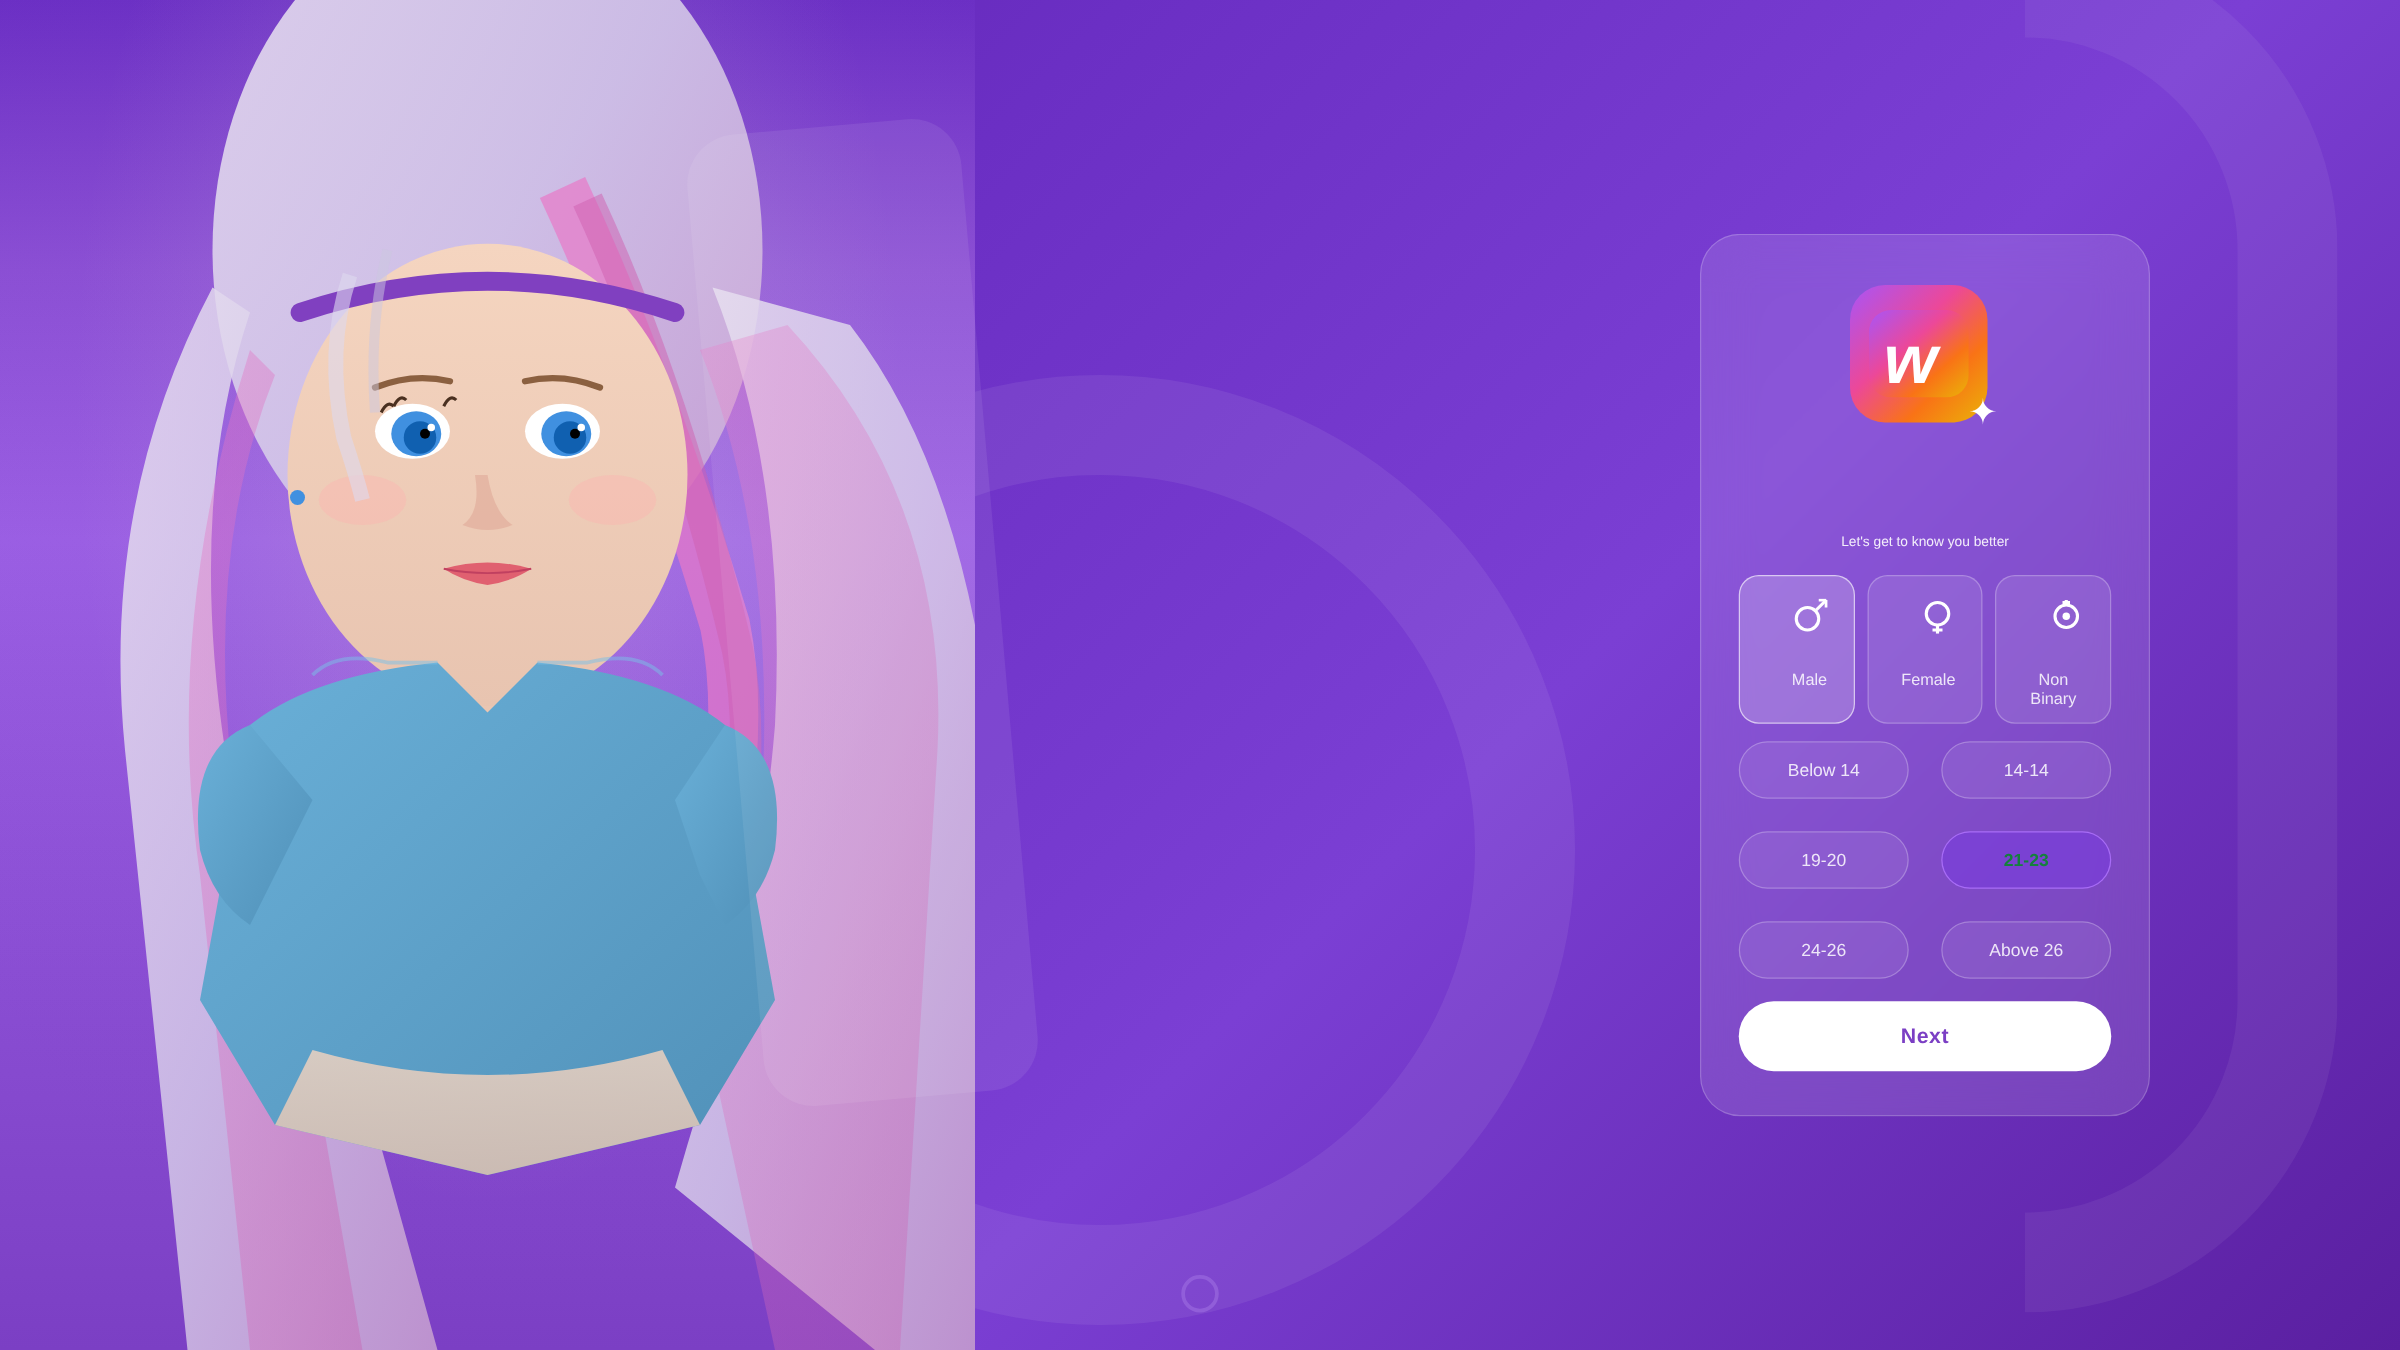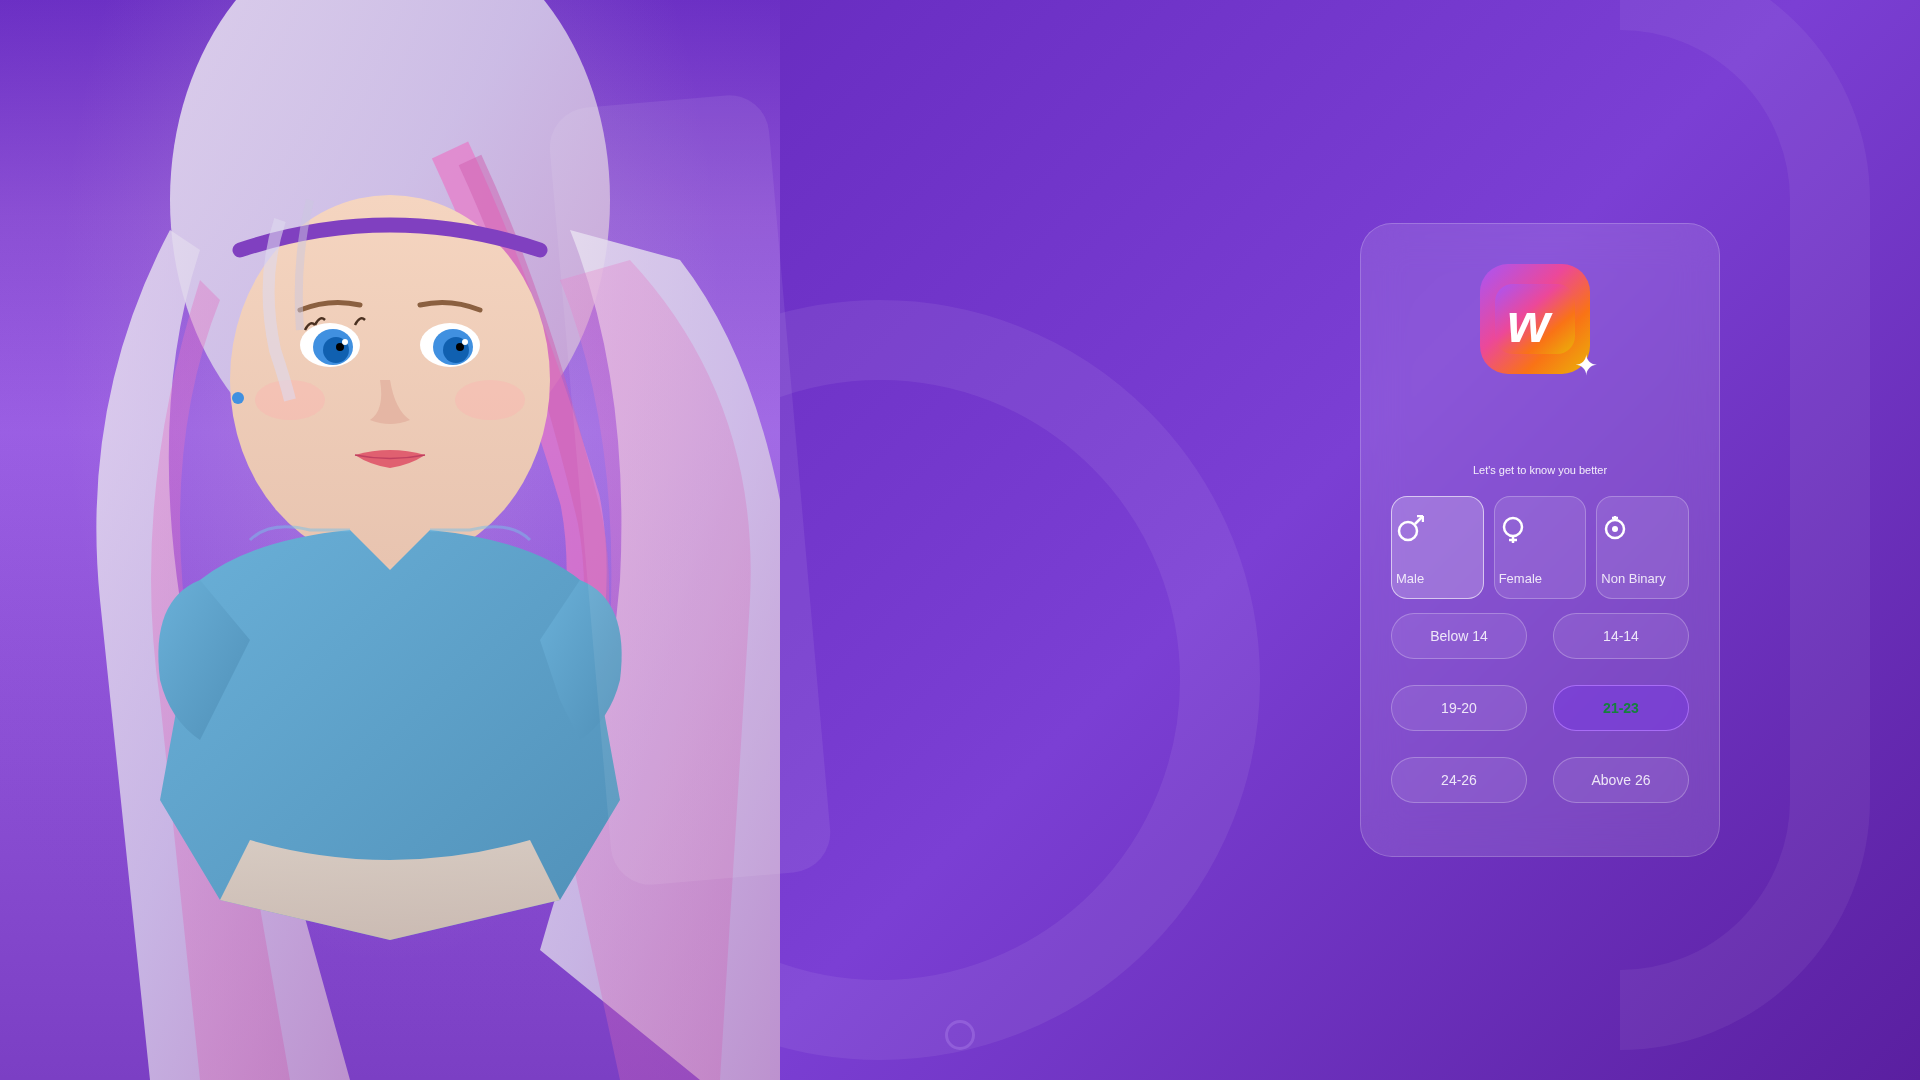--- a/index.html
+++ b/index.html
@@ -161,29 +161,29 @@
     
     .gender-row {
       display: flex;
       gap: 10px;
       margin-bottom: 14px;
       width: 100%;
     }
 
     .gender-btn {
       flex: 1;
-      padding: 18px 4px 12px;
+      padding: 18px 21px 12px;
       border-radius: 16px;
       border: 1.5px solid rgba(255,255,255,0.25);
       background: rgba(255,255,255,0.1);
       color: rgba(255,255,255,0.85);
       cursor: pointer;
       display: flex;
       flex-direction: column;
-      align-items: flex-start;
+      align-items: flex-end;
       gap: 24px;
       font-size: 13px;
       font-weight: 500;
       transition: all 0.2s;
     }
 
     .gender-btn.selected {
       background: rgba(255,255,255,0.2);
       border-color: rgba(255,255,255,0.6);
     }
@@ -429,18 +429,19 @@
       <span>21-23</span>
     </button>
     <button class="age-btn">
       <span>24-26</span>
     </button>
     <button class="age-btn">
       <span>Above 26</span>
     </button>
   </div>
 
+  <button class="next-btn">Next</button>
 
 </div>
 
 <div class="bottom-indicator">
   <div class="indicator-circle"></div>
 </div>
 
 </body></html>

